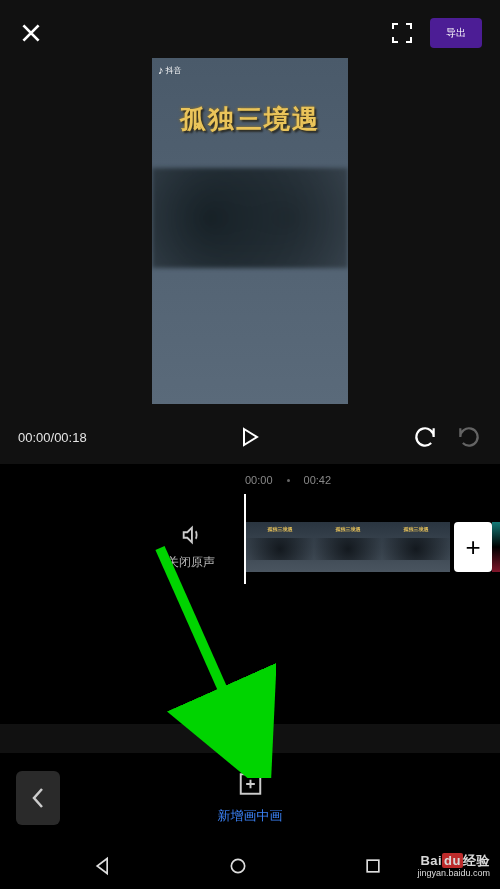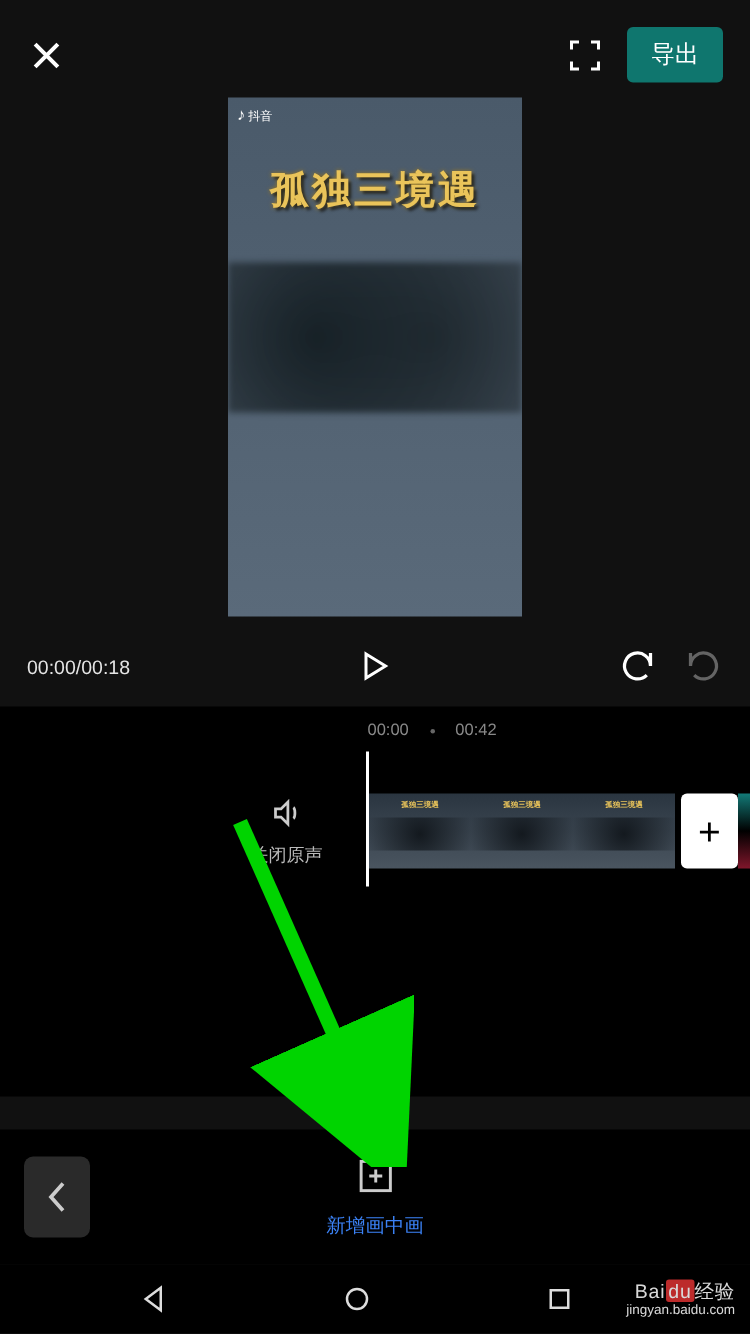--- a/index.html
+++ b/index.html
@@ -15,26 +15,26 @@
     .top-bar {
       display: flex;
       align-items: center;
       justify-content: space-between;
       padding: 18px 18px 10px;
     }
     .close-icon { width: 26px; height: 26px; cursor: pointer; }
     .top-right { display: flex; align-items: center; gap: 16px; }
     .fullscreen-icon { width: 24px; height: 24px; cursor: pointer; }
     .export-btn {
-      background: #0f766e;
+      background: #4c1d95;
       color: #fff;
       border: none;
       padding: 8px 16px;
       border-radius: 4px;
-      font-size: 16px;
+      font-size: 10px;
       cursor: pointer;
     }
     .preview-area {
       display: flex;
       justify-content: center;
       padding: 0 0 10px;
     }
     .video-preview {
       width: 196px;
       height: 346px;
@@ -224,21 +224,21 @@
     .watermark {
       position: absolute;
       right: 10px;
       bottom: 10px;
       text-align: right;
       font-size: 9px;
       color: #fff;
       opacity: 0.85;
       line-height: 1.2;
     }
-    .watermark .brand { font-size: 13px; font-weight: normal; letter-spacing: 0.5px; }
+    .watermark .brand { font-size: 13px; font-weight: bold; letter-spacing: 0.5px; }
     .watermark .brand .du { background: #d33; padding: 0 2px; border-radius: 2px; }
   </style>
 </head>
 <body>
 
 <div class="top-bar">
   <svg class="close-icon" viewBox="0 0 24 24" fill="none" stroke="#fff" stroke-width="2.5">
       <path d="M5 5L19 19M19 5L5 19"></path>
     </svg>
   <div class="top-right">

